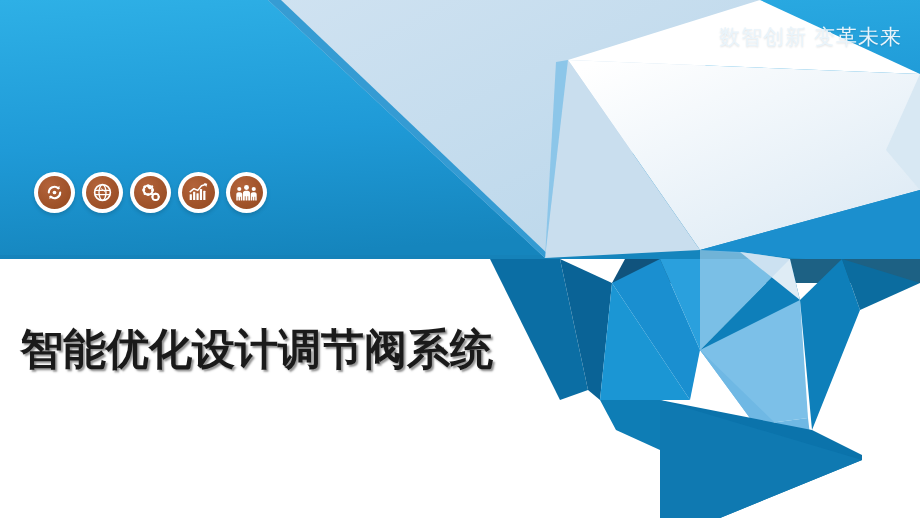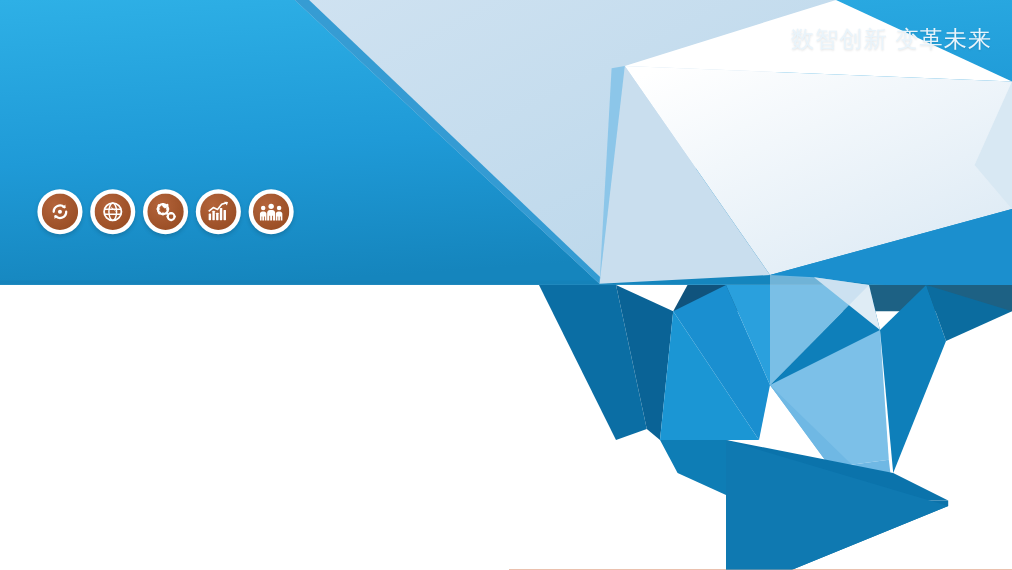--- a/index.html
+++ b/index.html
@@ -9,21 +9,21 @@
     background: #ffffff;
   }
   body {
     font-family: "Liberation Sans", "DejaVu Sans", sans-serif;
   }
   #slide {
     position: relative;
     width: 920px;
     height: 518px;
     overflow: hidden;
-    background: #c2410c;
+    background: #3b82f6;
   }
   
   #artwork {
     position: absolute;
     left: 0; top: 0;
     width: 920px;
     height: 518px;
     display: block;
   }
   
@@ -234,14 +234,15 @@
             <path d="M1.6 20v-7.3c0-1.5 1.2-2.6 2.6-2.6h2c1.4 0 2.6 1.1 2.6 2.6V20H7v-4.3h-.9V20H4.2v-4.3h-.8V20z"></path>
             <circle cx="22.8" cy="6.2" r="2.5"></circle>
             <path d="M19.2 20v-7.3c0-1.5 1.2-2.6 2.6-2.6h2c1.4 0 2.6 1.1 2.6 2.6V20h-1.8v-4.3h-.9V20h-1.9v-4.3H21V20z"></path>
           </g>
         </svg>
       </div>
     </div>
 
   </div>
 
+  <h1 id="slide-title">智能优化设计调节阀系统</h1>
 
 </div>
 
 </body></html>

